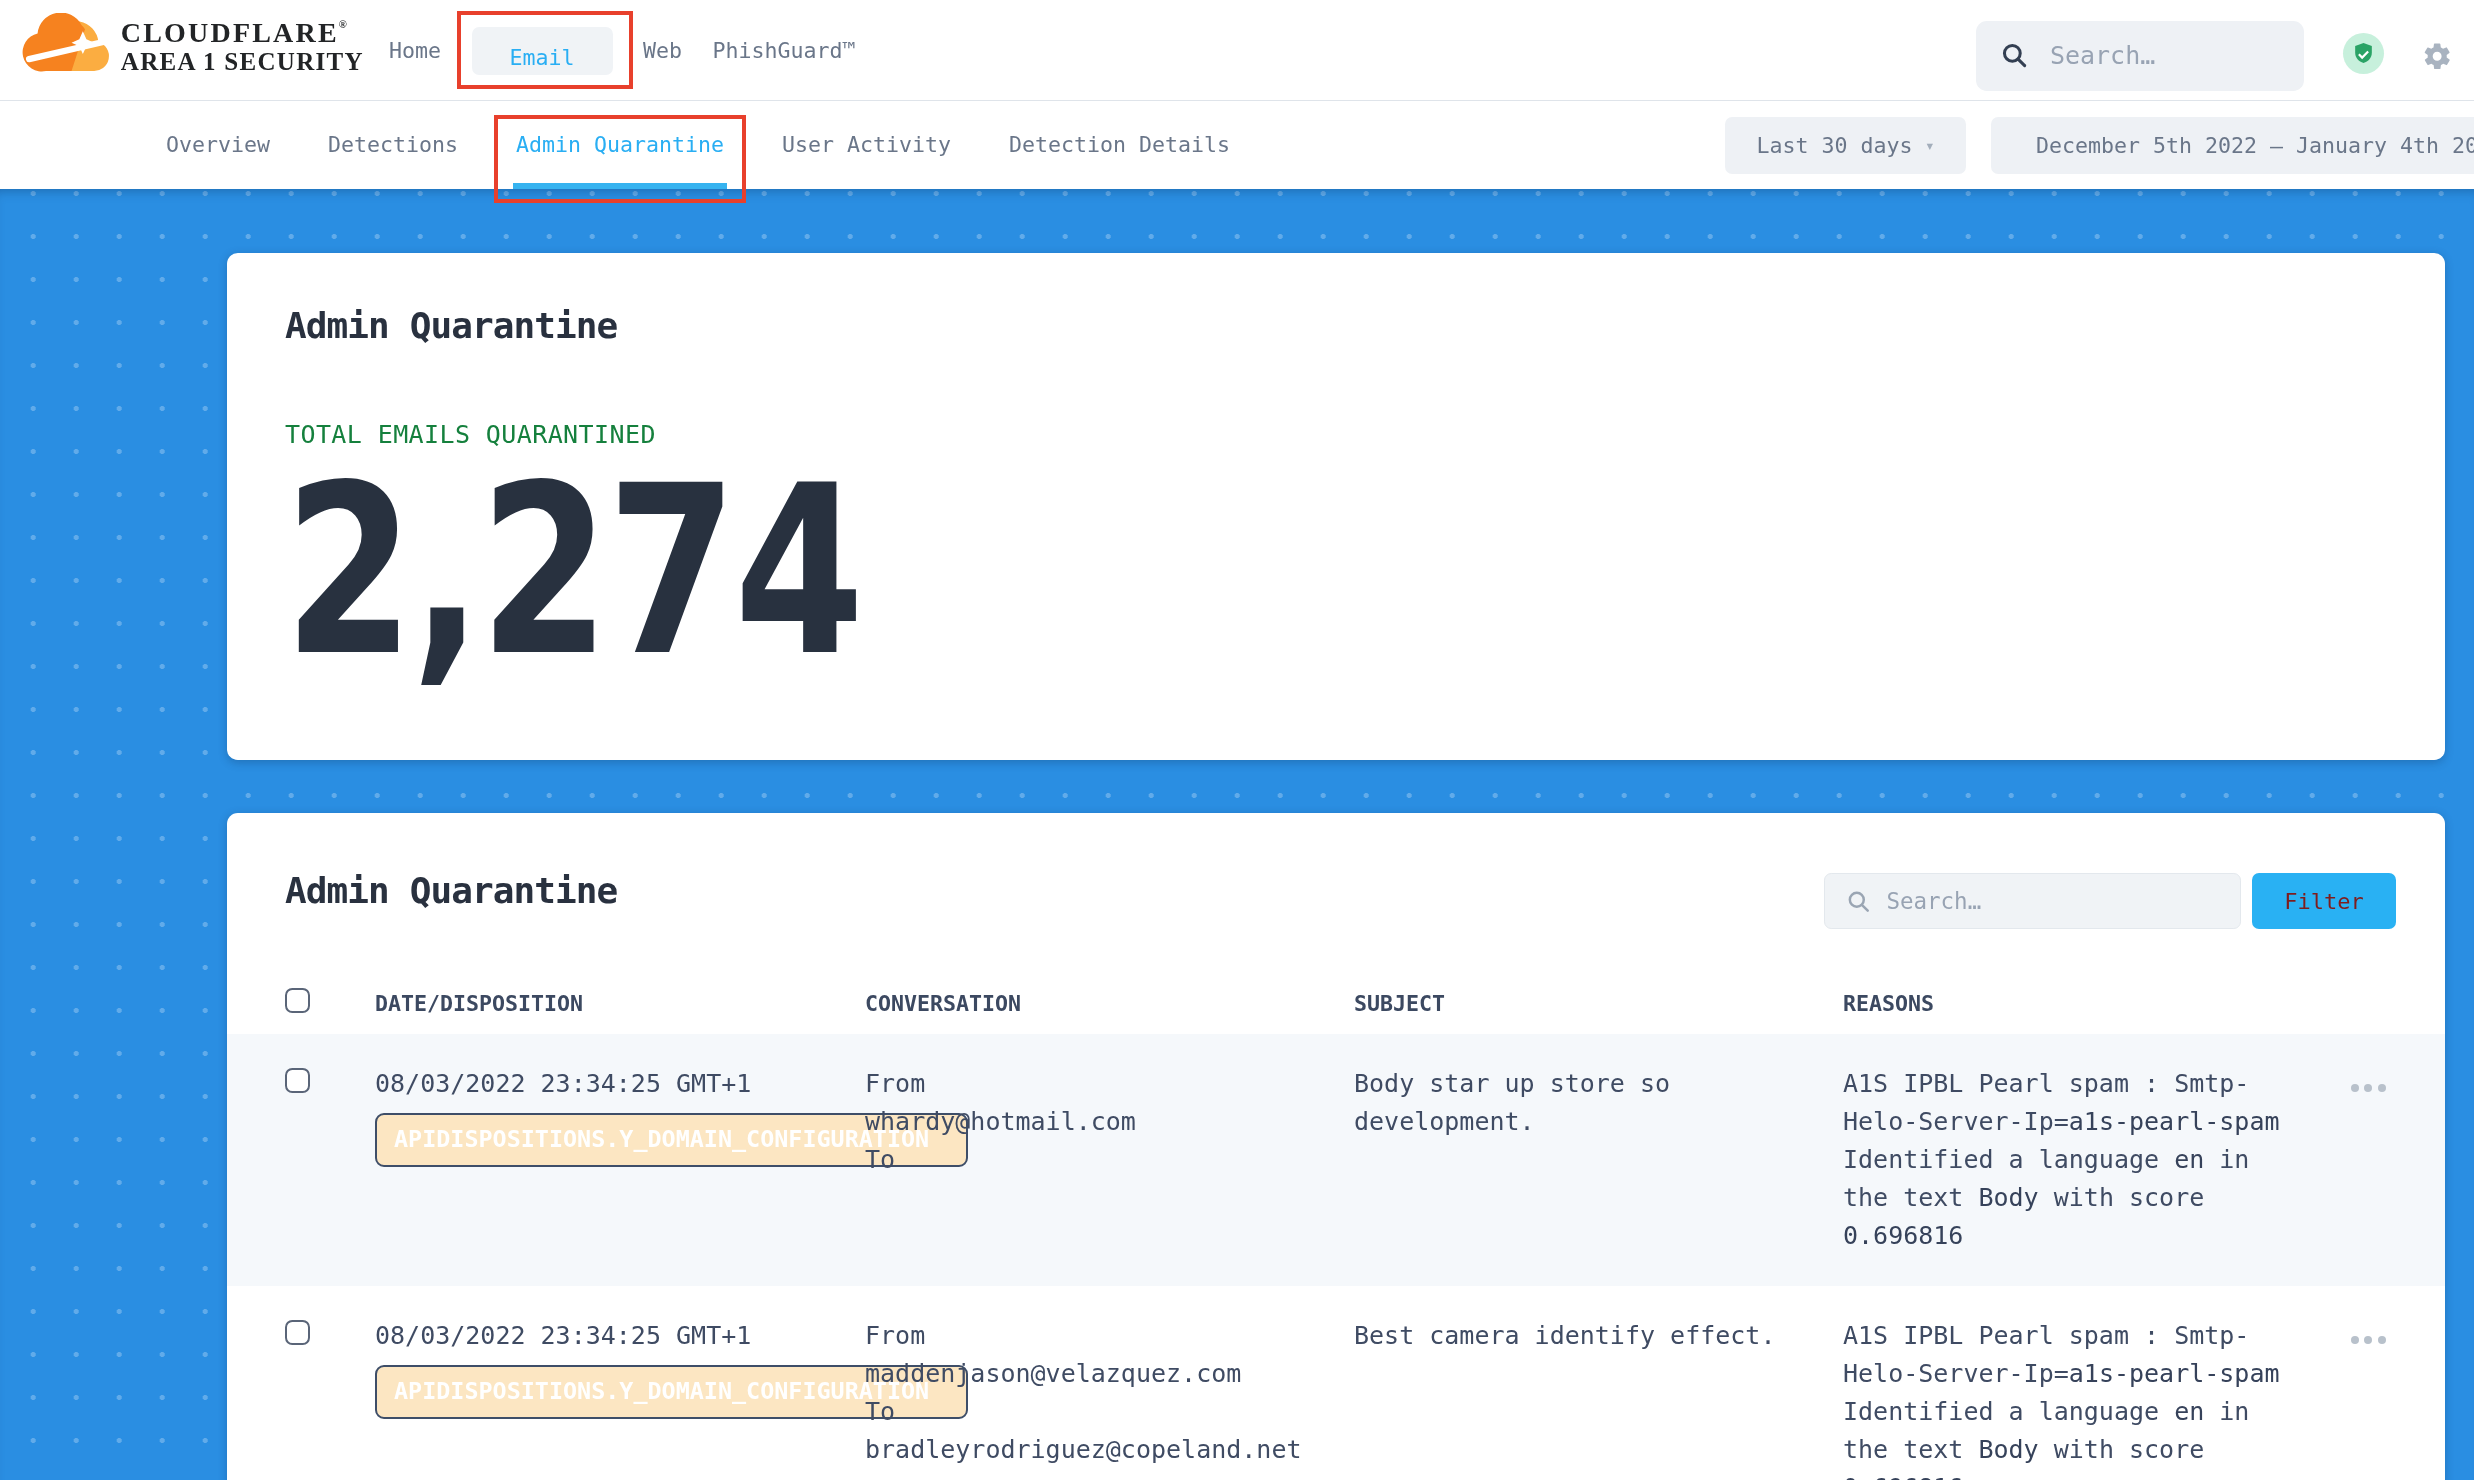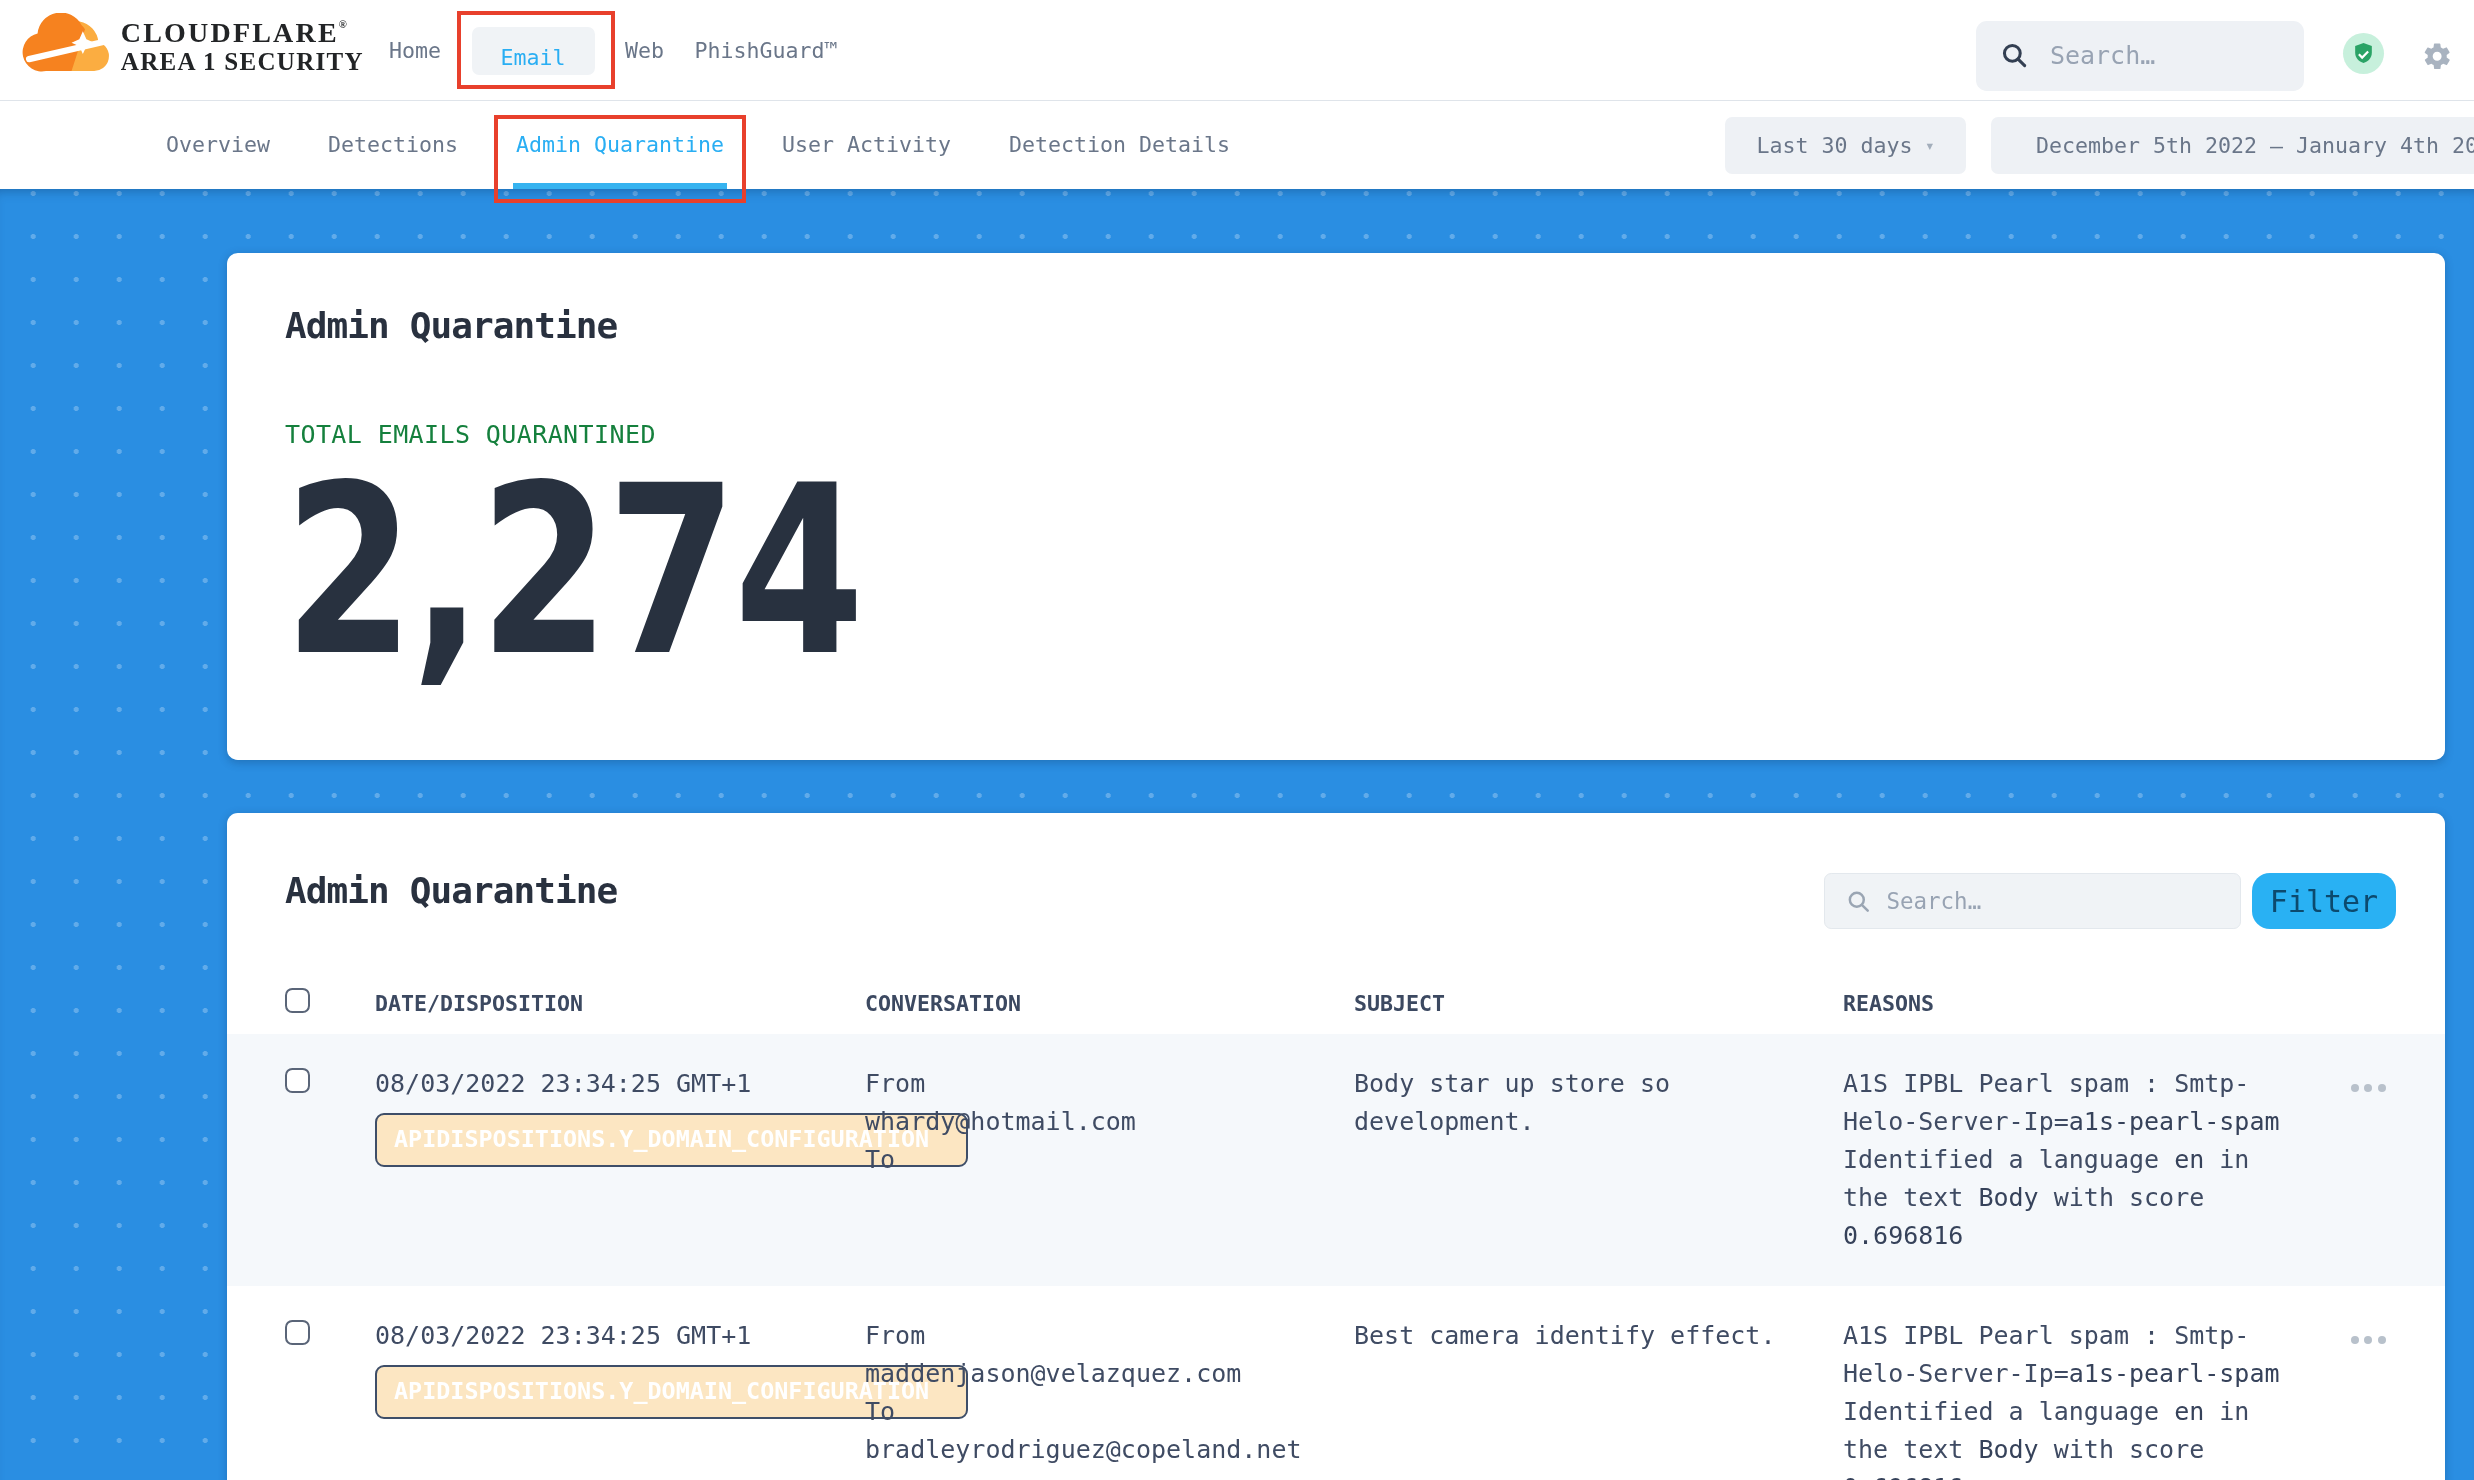--- a/index.html
+++ b/index.html
@@ -18,21 +18,21 @@
   .header{position:relative;width:100%;height:101px;background:#fff;border-bottom:1.8px solid #dfe4ea;z-index:5}
   .brand{position:absolute;left:21.6px;top:7.2px;display:flex;align-items:center;cursor:pointer}
   .brand svg{width:92px;height:65px;margin-top:5.4px}
   .brand-text{margin-left:7.2px;font-family:Liberation Serif, serif;color:#222426}
   .brand-name{font-size:28px;font-weight:bold;letter-spacing:2.2px;line-height:30.5px;margin-top:7.2px}
   .brand-name .tm{font-size:10.8px;vertical-align:top;line-height:12.6px}
   .brand-sub{font-size:25px;font-weight:bold;letter-spacing:1.3px;line-height:25px}
   .top-nav{position:absolute;left:389px;top:0;height:101px;display:flex;align-items:center;gap:30.5px}
   .top-nav-item{font-size:21.6px;color:var(--muted-nav);cursor:pointer;white-space:nowrap}
   .top-nav-item.pill{position:relative;background:#f0f3f6;color:var(--accent-blue);height:48px;line-height:61px;
-    padding:0 29px;border-radius:7.2px}
+    padding:0 38px;border-radius:7.2px}
   .annotation-box{position:absolute;border:4.5px solid var(--annotation-red);pointer-events:none;z-index:9}
   .annotation-email{left:-14.4px;right:-20px;top:-16px;bottom:-14.4px}
   .header-right{position:absolute;left:1976px;top:0;height:101px;width:499px}
   .search-pill{position:absolute;left:0;top:20.7px;width:328px;height:70px;background:var(--pill-gray);
     border-radius:10.8px;display:flex;align-items:center;cursor:text}
   .search-pill svg{margin-left:23.4px}
   .search-placeholder{margin-left:20px;font-size:25px;color:#98a3b3}
   .shield-badge{position:absolute;left:367px;top:33px;width:41px;height:41px;border-radius:50%;
     background:var(--shield-bg);display:flex;align-items:center;justify-content:center;cursor:pointer}
   .gear{position:absolute;left:446px;top:41px;cursor:pointer}
@@ -69,21 +69,21 @@
     font-weight:bold;font-size:234px;line-height:1;letter-spacing:-3.6px;color:#28313f;
     transform:scaleX(.8);transform-origin:0 0}
 
   .card-table{top:624px;height:710px}
   .card-table .card-title{top:57px}
   .table-search{position:absolute;left:1597px;top:60px;width:417px;height:56px;background:#f0f3f6;
     border:0.9px solid #e3e8ed;border-radius:7.2px;display:flex;align-items:center;cursor:text}
   .table-search svg{margin-left:20px}
   .table-search .search-placeholder{margin-left:14.4px;font-size:22.5px}
   .filter-btn{position:absolute;left:2025px;top:60px;width:144px;height:56px;background:var(--filter-blue);
-    border:none;border-radius:18px;color:#0c4a6e;font-size:30px;font-family:inherit;cursor:pointer}
+    border:none;border-radius:7px;color:#7f1d1d;font-size:22px;font-family:inherit;cursor:pointer}
 
   .thead{position:absolute;left:0;top:153px;width:100%;height:68px}
   .col-label{position:absolute;top:25px;font-size:21.6px;font-weight:bold;color:#3c4961;white-space:nowrap}
   .col-date{left:148px}.col-conv{left:638px}.col-subj{left:1127px}.col-reasons{left:1616px}
   .checkbox{position:absolute;left:58px;width:25px;height:25px;background:#fff;border:2.7px solid #5a6578;
     border-radius:7.2px;cursor:pointer}
   .thead .checkbox{top:21.6px}
 
   .rows{position:absolute;left:0;top:221px;width:100%}
   .row{position:relative;width:100%;height:252px;font-size:25px;color:var(--text-dark)}

